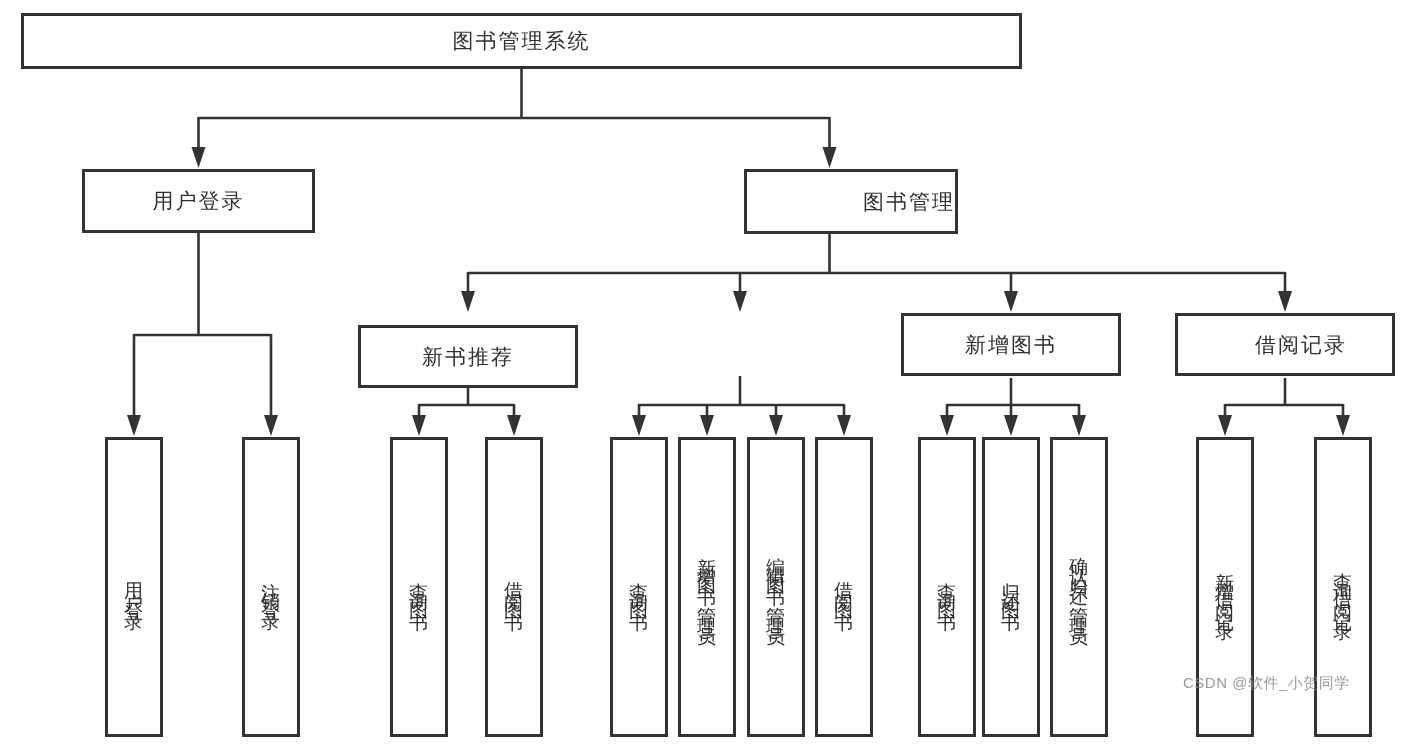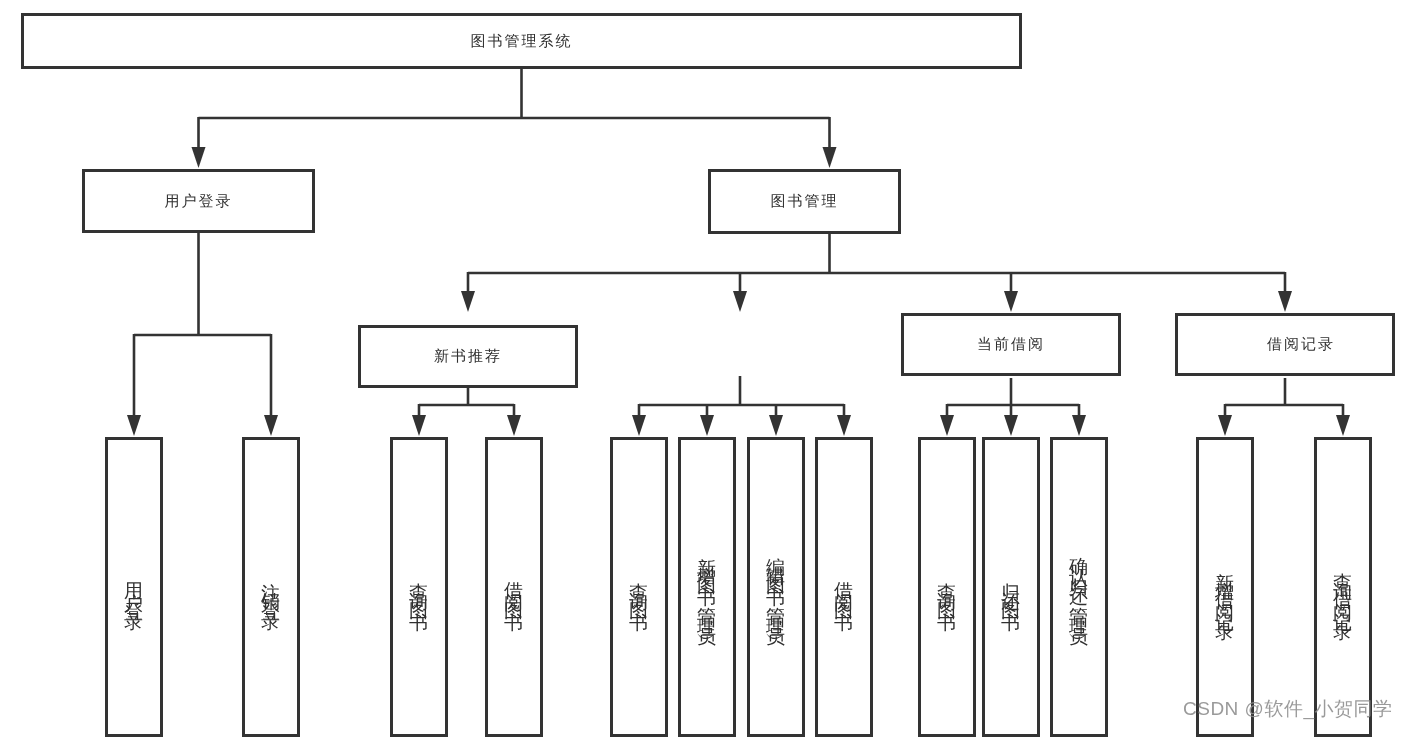--- a/index.html
+++ b/index.html
@@ -26,21 +26,21 @@
     position: absolute;
     box-sizing: border-box;
     border: 3px solid #333333;
     background: #ffffff;
     display: flex;
     align-items: center;
     justify-content: center;
     color: #303030;
   }
   .node.h .lbl {
-    font-size: 15px;
+    font-size: 21px;
     letter-spacing: 2px;
     white-space: nowrap;
     font-family: Liberation Mono, monospace;
   }
   .node.v .lbl {
     writing-mode: vertical-lr;
     text-orientation: mixed;
     font-size: 19px;
     letter-spacing: 10px;
     line-height: 1;
@@ -52,22 +52,22 @@
     top: 437px;
   }
   .lvl3 {
     width: 220px;
     height: 63px;
     top: 313px;
   }
   #watermark {
     position: absolute;
     left: 1183px;
-    top: 696px;
-    font-size: 19px;
+    top: 674px;
+    font-size: 15px;
     color: rgba(140, 140, 140, 0.88);
     white-space: nowrap;
     z-index: 5;
     letter-spacing: 0.5px;
   }
 </style>
 </head>
 <body>
 
 <div id="canvas">
@@ -138,29 +138,29 @@
     </g>
   </svg>
 
   <div class="node h" style="left:21px; top:13px; width:1001px; height:56px;">
     <span class="lbl">图书管理系统</span>
   </div>
 
   <div class="node h" style="left:82px; top:169px; width:233px; height:64px;">
     <span class="lbl">用户登录</span>
   </div>
-  <div class="node h" style="left:708px; top:169px; width:193px; height:65px;">
+  <div class="node h" style="left:744px; top:169px; width:214px; height:65px;justify-content:flex-end;">
     <span class="lbl">图书管理</span>
   </div>
 
   <div class="node h lvl3" style="left:358px;margin-top:12px;">
     <span class="lbl">新书推荐</span>
   </div>
   <div class="node h lvl3" style="left:901px;">
-    <span class="lbl">当前借阅</span>
+    <span class="lbl">新增图书</span>
   </div>
   <div class="node h lvl3" style="left:1175px;padding-left:32px;">
     <span class="lbl">借阅记录</span>
   </div>
 
   <div class="node v leaf" style="left:105px;">
     <span class="lbl">用户登录</span>
   </div>
   <div class="node v leaf" style="left:242px;">
     <span class="lbl">注销登录</span>

